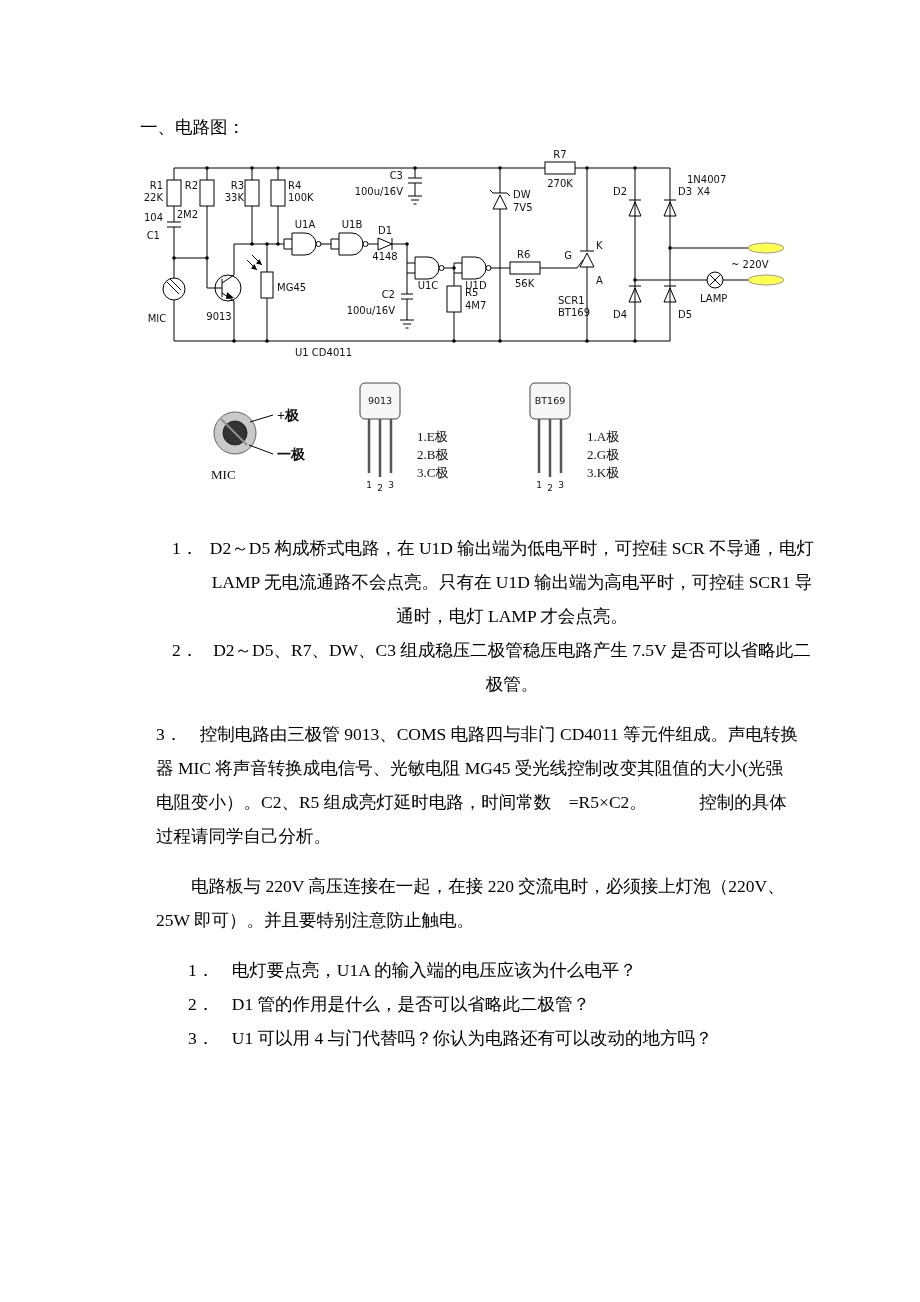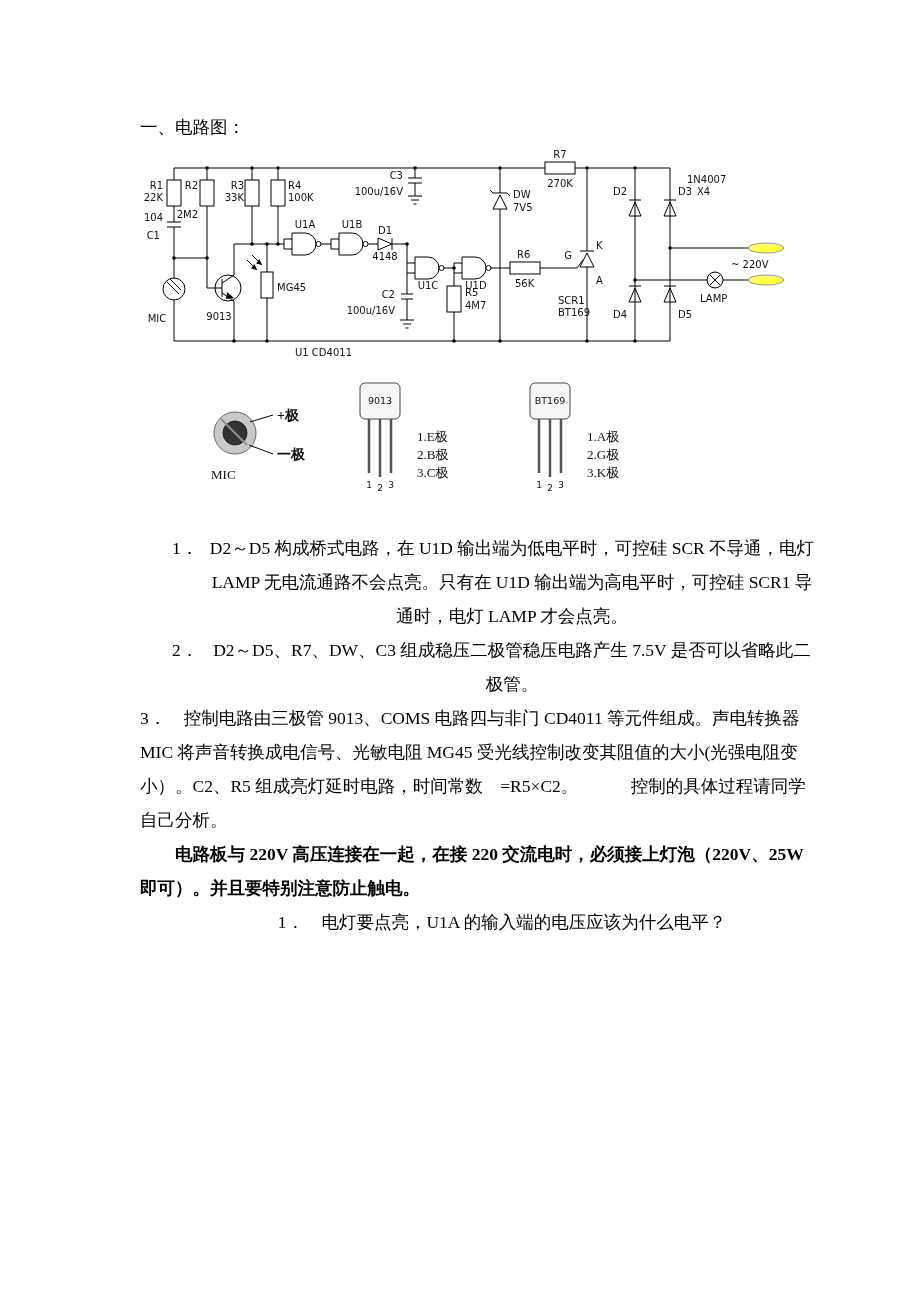--- a/index.html
+++ b/index.html
@@ -4,26 +4,26 @@
 <style>
   html,body{margin:0;padding:0;}
   body{
     width:920px;height:1302px;background:#ffffff;color:#000;
     font-family:"Liberation Serif","DejaVu Serif",serif;
     overflow:hidden;
   }
   .content{box-sizing:border-box;width:920px;padding:110px 104px 0 140px;
     font-size:17.5px;line-height:34px;}
   .heading{margin:0;}
-  .p{margin:0;}
-  .indent{text-indent:2em;font-weight:bold;}
+  .p{margin:16px;}
+  .indent{text-indent:2em;}
   .li{display:flex;margin-left:32px;}
   .li .num{flex:0 0 36px;}
   .li .txt{flex:1;text-align:center;}
-  .q{margin-left:48px;text-align:center;}
+  .q{margin-left:48px;}
   .schematic-wrap{margin:4px 0 2px -25px;}
   .pinout-wrap{margin:12px 0 6px 55px;}
   svg{display:block;}
   svg text{font-family:"DejaVu Sans","Liberation Sans",sans-serif;font-size:10px;fill:#111;stroke:none;}
   svg text.cap{font-family:"Liberation Serif","DejaVu Serif",serif;font-size:13px;}
   svg text.big{font-family:"Liberation Serif","DejaVu Serif",serif;font-size:14px;font-weight:bold;}
   svg text.pkg{font-size:9.5px;}
   svg text.pin{font-size:9px;}
 </style>
 </head>
@@ -327,14 +327,16 @@
     <span class="txt">D2～D5、R7、DW、C3 组成稳压二极管稳压电路产生 7.5V 是否可以省略此二极管。</span>
   </div>
 
   <div class="p">3．　控制电路由三极管 9013、COMS 电路四与非门 CD4011 等元件组成。声电转换器 MIC 将声音转换成电信号、光敏电阻 MG45 受光线控制改变其阻值的大小(光强电阻变小）。C2、R5 组成亮灯延时电路，时间常数　=R5×C2。　　　控制的具体过程请同学自己分析。</div>
 
 
   <div class="p indent">电路板与 220V 高压连接在一起，在接 220 交流电时，必须接上灯泡（220V、25W 即可）。并且要特别注意防止触电。</div>
 
 
   <div class="q">1．　电灯要点亮，U1A 的输入端的电压应该为什么电平？</div>
+  <div class="q">2．　D1 管的作用是什么，是否可以省略此二极管？</div>
+  <div class="q">3．　U1 可以用 4 与门代替吗？你认为电路还有可以改动的地方吗？</div>
 
 </div>
 
 </body></html>

